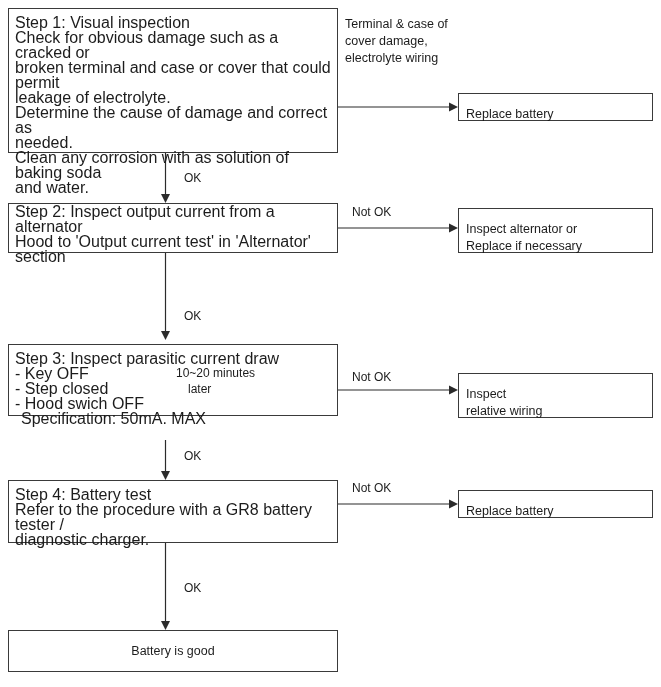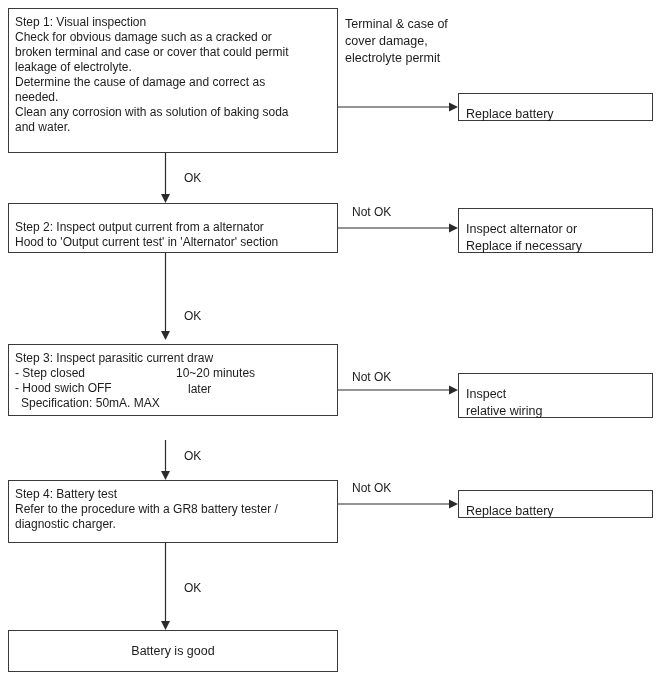--- a/index.html
+++ b/index.html
@@ -10,21 +10,21 @@
     background: #ffffff;
     font-family: "Liberation Sans", "DejaVu Sans", sans-serif;
     color: #1c1c1c;
     overflow: hidden;
   }
   .box {
     position: absolute;
     border: 1px solid #3a3a3a;
     background: #ffffff;
     box-sizing: border-box;
-    font-size: 12px;
+    font-size: 16px;
     line-height: 15px;
     padding: 6px 6px;
   }
   .stepbox { left: 8px; width: 330px; }
   .actionbox {
     left: 458px; width: 195px;
     font-size: 12.5px; line-height: 17px; padding: 12px 7px;
   }
   .centerbox {
     display: flex; align-items: center; justify-content: center;
@@ -97,45 +97,46 @@
     <div>leakage of electrolyte.</div>
     <div>Determine the cause of damage and correct as</div>
     <div>needed.</div>
     <div>Clean any corrosion with as solution of baking soda</div>
     <div>and water.</div>
   </div>
 
   <div class="note" style="left:345px; top:16px;">
     <div>Terminal &amp; case of</div>
     <div>cover damage,</div>
-    <div>electrolyte permit</div>
+    <div>electrolyte wiring</div>
   </div>
 
   <div class="box actionbox" style="top:93px; height:28px;">
     <div>Replace battery</div>
   </div>
 
   <span class="label" style="left:184px; top:171px;">OK</span>
 
-  <div class="box stepbox" style="top:203px; height:50px; padding-top:16px;">
+  <div class="box stepbox" style="top:203px; height:50px; padding-top:0;">
     <div>Step 2: Inspect output current from a alternator</div>
     <div>Hood to 'Output current test' in 'Alternator' section</div>
   </div>
 
   <span class="label" style="left:352px; top:205px;">Not OK</span>
 
   <div class="box actionbox" style="top:208px; height:45px;">
     <div>Inspect alternator or</div>
     <div>Replace if necessary</div>
   </div>
 
   <span class="label" style="left:184px; top:309px;">OK</span>
 
   <div class="box stepbox" style="top:344px; height:72px;">
     <div>Step 3: Inspect parasitic current draw</div>
+    <div>- Key OFF</div>
     <div>- Step closed</div>
     <div>- Hood swich OFF</div>
     <div class="indent">Specification: 50mA. MAX</div>
   </div>
 
   <span class="subnote" style="left:176px; top:366px;">10~20 minutes</span>
   <span class="subnote" style="left:188px; top:382px;">later</span>
 
   <span class="label" style="left:352px; top:370px;">Not OK</span>
 

